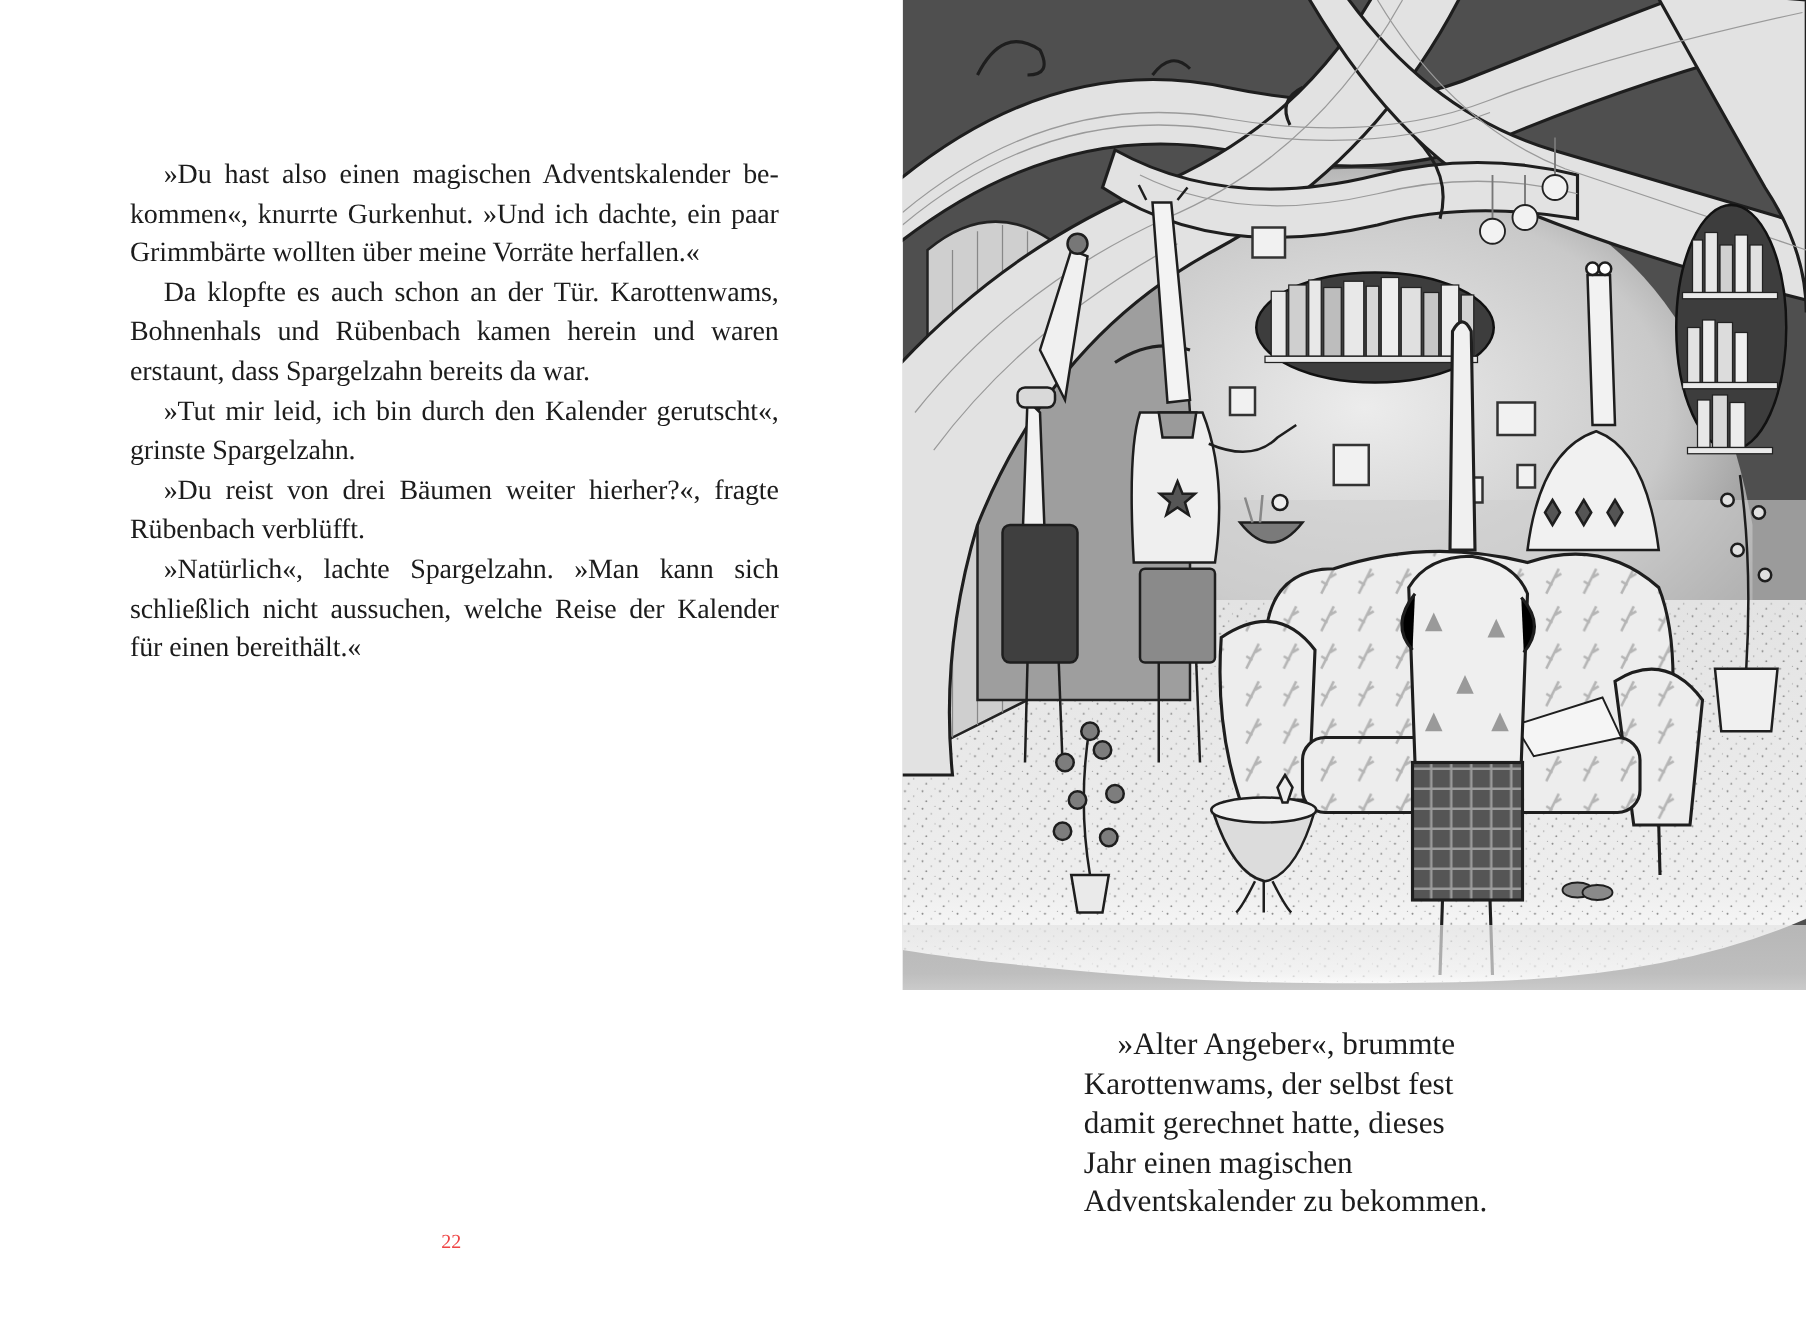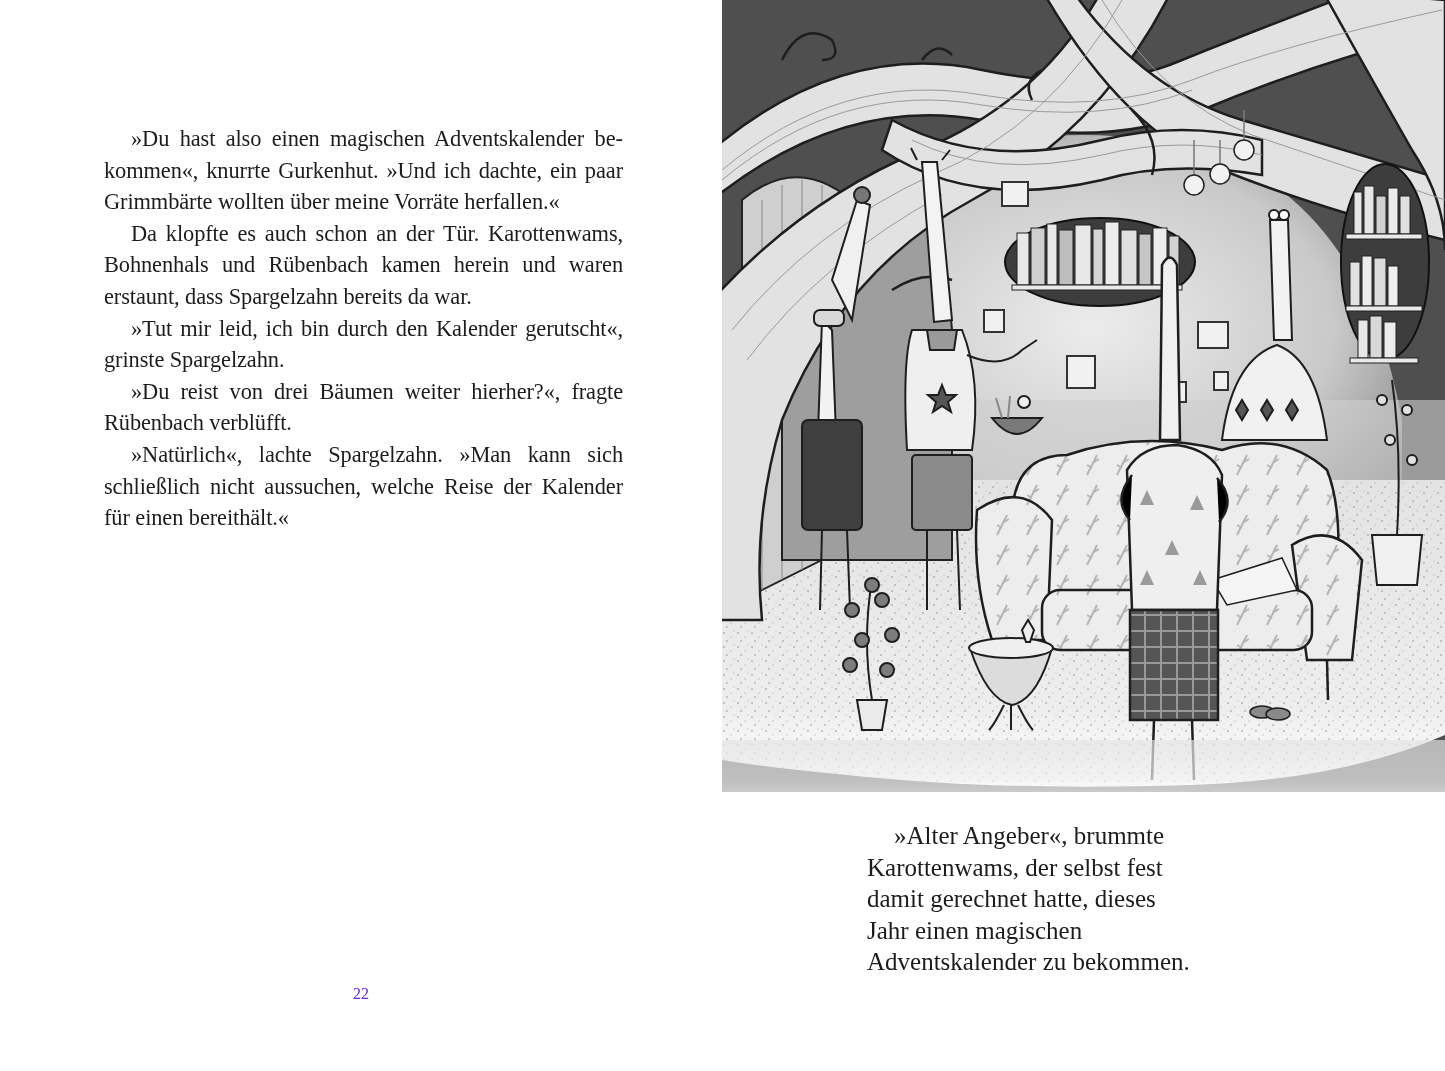--- a/index.html
+++ b/index.html
@@ -9,21 +9,21 @@
     .spread { position: absolute; left: 0; top: 0; width: 1445px; height: 1071px; border-radius: 22px; }
 
     
     .page-left { position: absolute; left: 0; top: 0; width: 722px; height: 1071px; background: #fff; }
     .text-block-left {
       position: absolute; left: 104px; top: 123px; width: 519px;
       font-size: 22.4px; line-height: 31.6px; letter-spacing: -0.1px;
     }
     .text-block-left p { text-align: justify; text-align-last: left; text-indent: 27px; hyphens: manual; }
 
-    .page-number { position: absolute; top: 984px; font-size: 16px; line-height: 20px; color: #6d28d9; }
+    .page-number { position: absolute; top: 984px; font-size: 16px; line-height: 20px; color: #ef4444; }
     .page-number.left { left: 353px; }
 
     
     .page-right { position: absolute; left: 722px; top: 0; width: 723px; height: 1071px; background: #fff; }
     .illustration {
       position: absolute; left: 0; top: 0; width: 723px; height: 792px; overflow: hidden;
     }
     .illustration svg { display: block; width: 723px; height: 792px; }
 
     .text-block-right {

